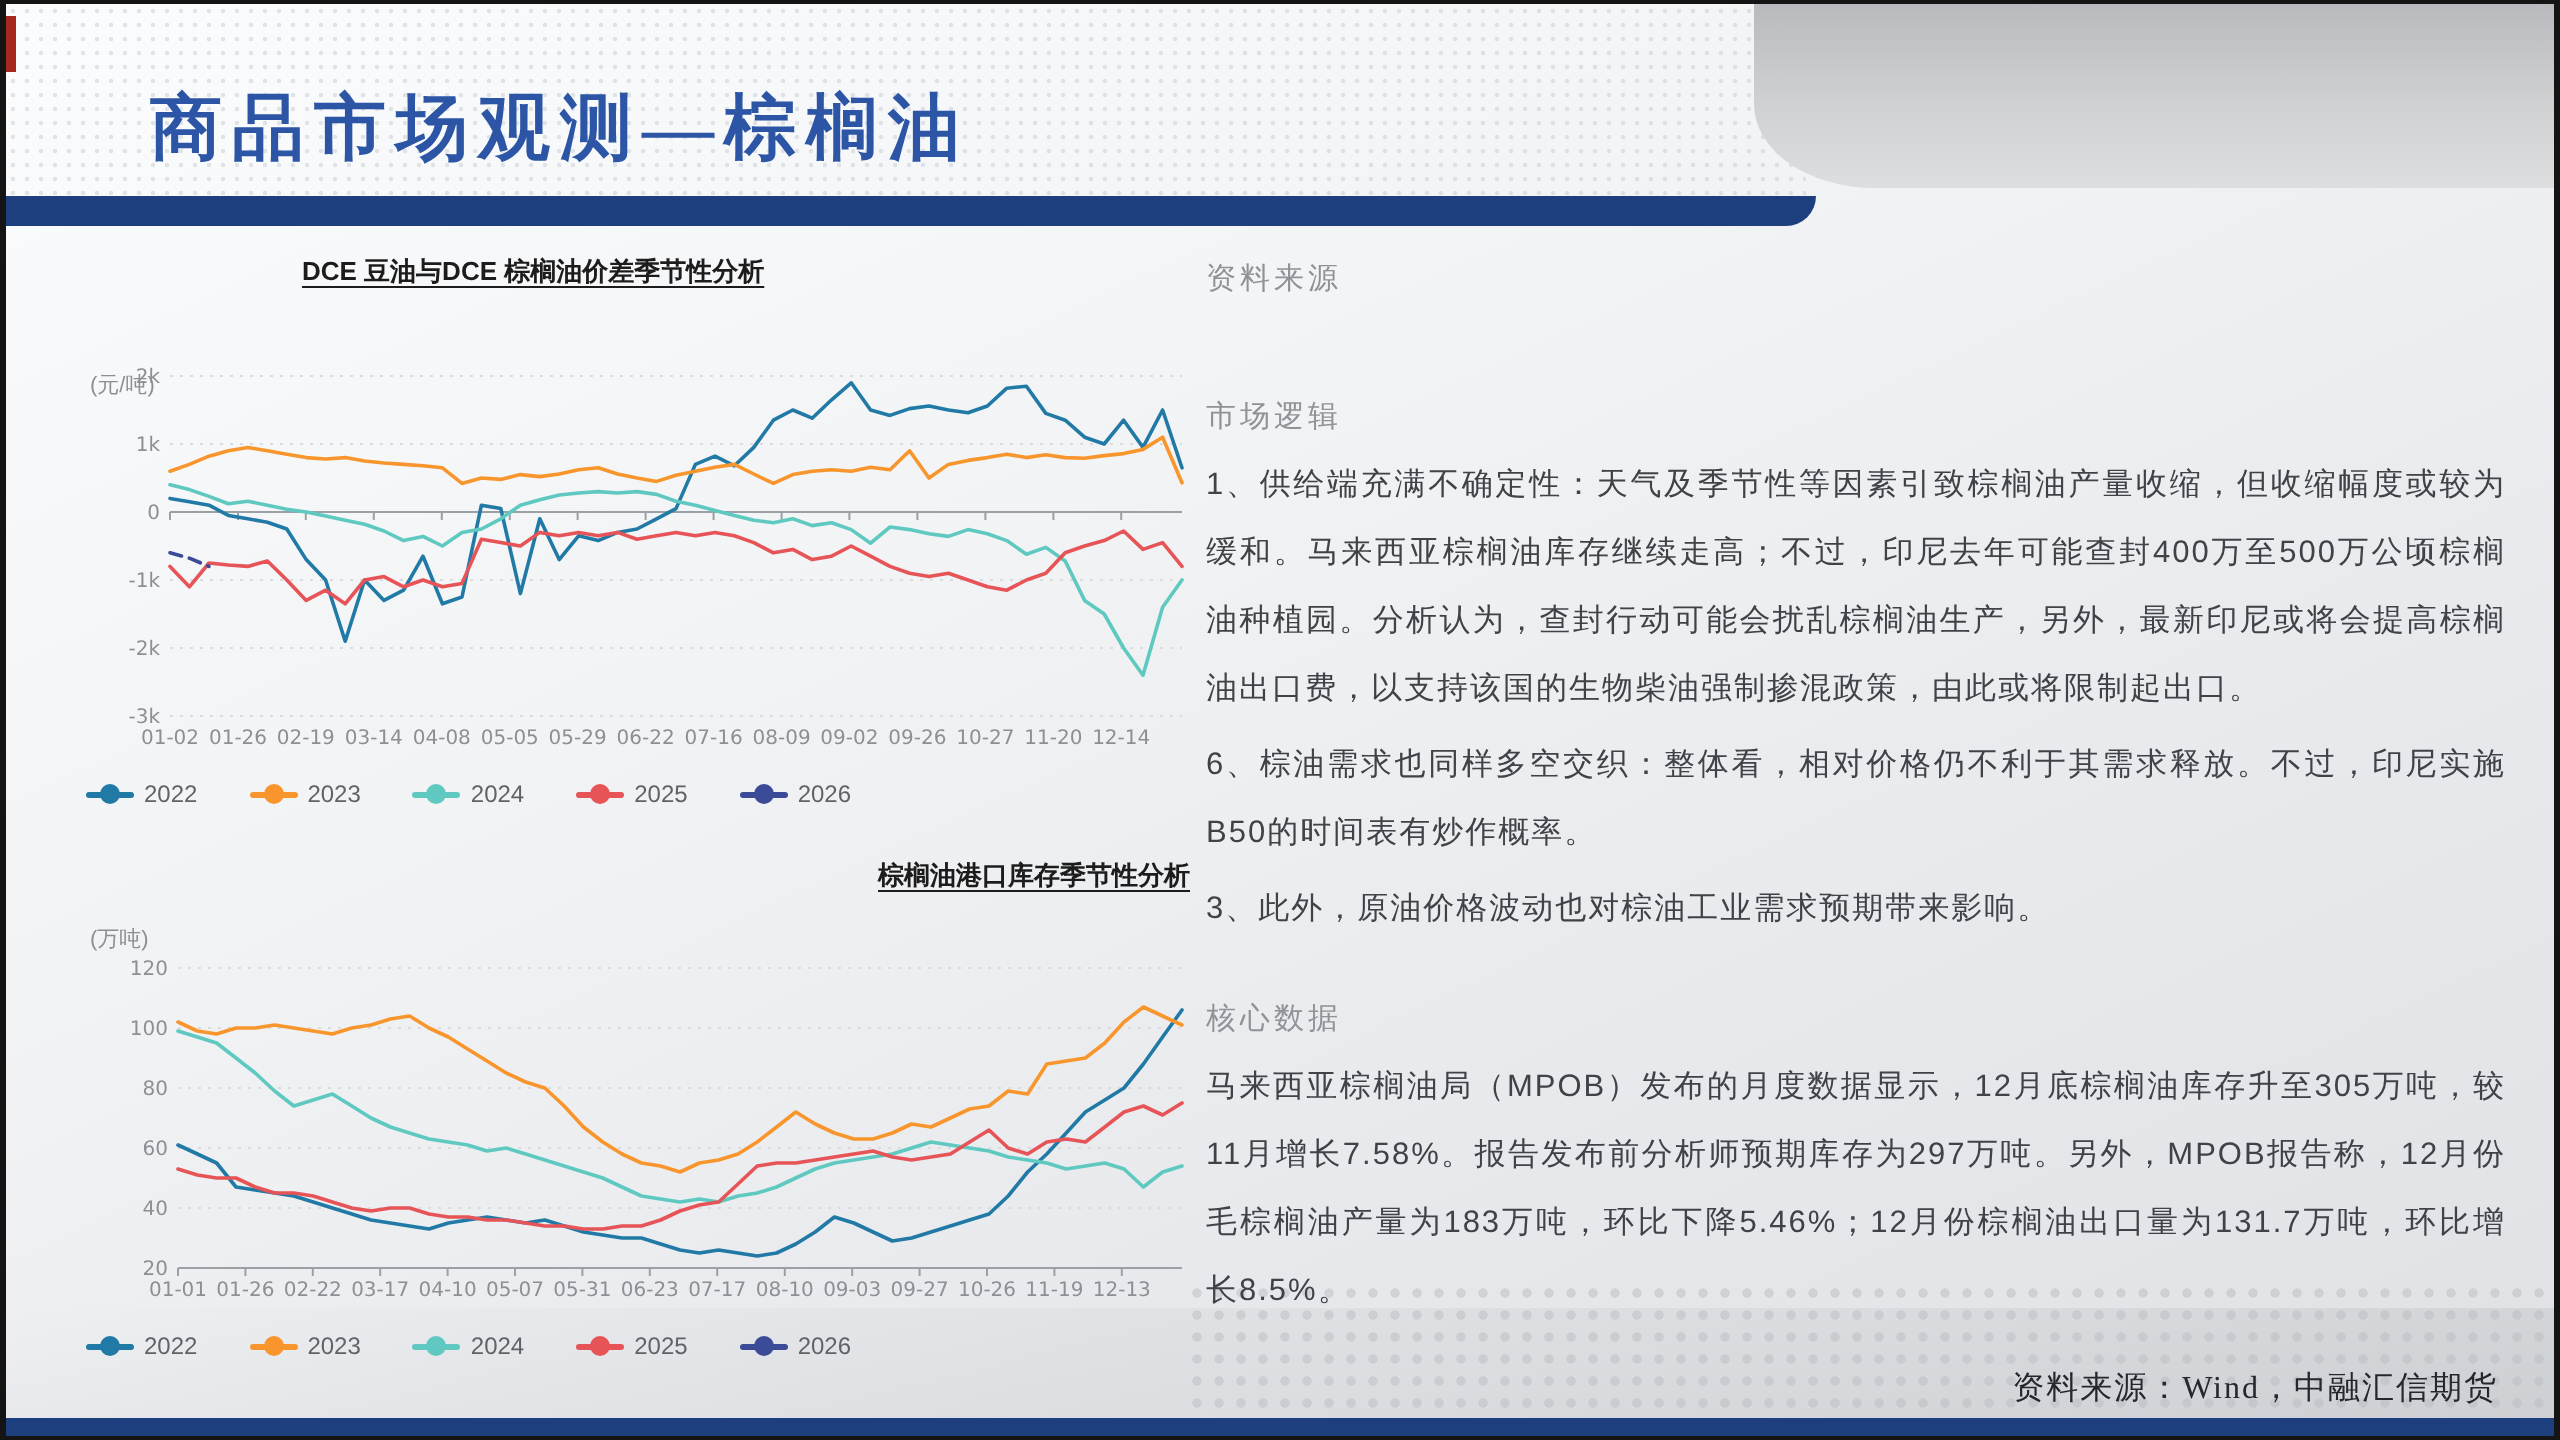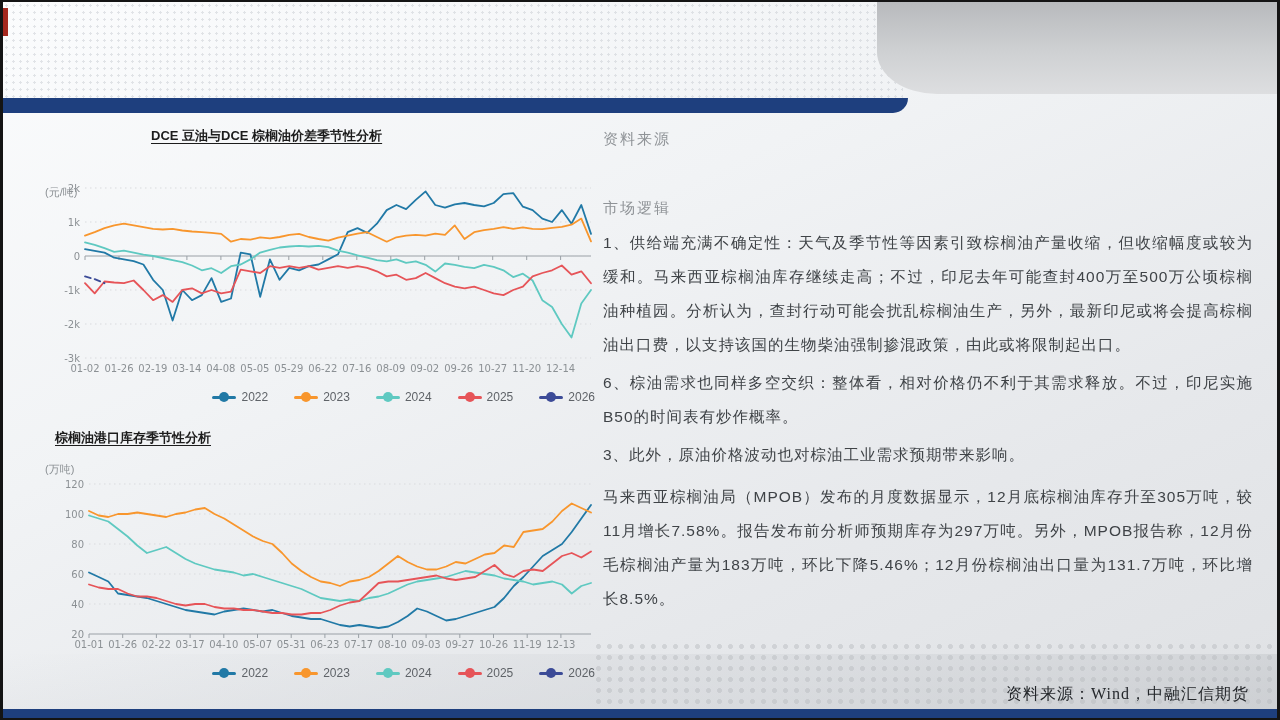--- a/index.html
+++ b/index.html
@@ -29,28 +29,28 @@
   .bottom-wave{position:absolute;left:0;bottom:9px;width:100%;height:55px;
     background:linear-gradient(170deg,rgba(255,255,255,0) 0%,rgba(205,208,212,.45) 60%,rgba(190,193,197,.55) 100%);}
   .bottom-bar{position:absolute;left:0;bottom:0;width:100%;height:9px;background:#1e3f7e;}
   
   .chart-block{position:absolute;left:40px;width:552px;}
   .chart1{top:126px;height:286px;}
   .chart2{top:424px;height:286px;}
   .chart-title{font-size:13px;font-weight:bold;color:#1c1c1c;
     text-decoration:underline;text-underline-offset:3px;line-height:1.25;}
   .chart1 .chart-title{position:absolute;left:108px;top:0;width:332px;}
-  .chart2 .chart-title{position:absolute;left:12px;top:4px;width:100%;text-align:left;}
+  .chart2 .chart-title{position:absolute;left:0;top:4px;width:100%;text-align:right;}
   .chart-unit{position:absolute;left:2px;font-size:11px;color:#8b9094;}
   .chart1 .chart-unit{top:57px;}
   .chart2 .chart-unit{top:36px;}
   .chart-svg{position:absolute;left:16px;}
   .chart1 .chart-svg{top:52px;}
   .chart2 .chart-svg{top:50px;}
-  .legend-row{position:absolute;left:0;width:100%;display:flex;justify-content:flex-end;gap:26px;}
+  .legend-row{position:absolute;left:0;width:100%;display:flex;justify-content:flex-start;gap:26px;}
   .chart1 .legend-row{top:262px;}
   .chart2 .legend-row{top:240px;}
   .lg{display:flex;align-items:center;font-size:12px;color:#5f6368;gap:5px;}
   .lgmark{position:relative;width:24px;height:10px;}
   .lgmark .bar{position:absolute;left:0;top:4px;width:24px;height:2.5px;border-radius:2px;}
   .lgmark .dot{position:absolute;left:7px;top:0;width:10px;height:10px;border-radius:50%;}
   .tick{font-size:10px;fill:#8b9094;font-family:"DejaVu Sans",sans-serif;}
   
   .right-panel{position:absolute;left:600px;top:128px;width:650px;}
   .sec-heading{font-size:15px;font-weight:normal;color:#8f9397;letter-spacing:2px;margin:0;}
@@ -68,20 +68,21 @@
     font-size:16px;color:#24272b;letter-spacing:1px;}
 </style>
 </head>
 <body>
 
 <div class="slide">
 
   <div class="header-dots"></div>
   <div class="gray-corner"></div>
   <div class="red-accent"></div>
+  <div class="page-title">商品市场观测—棕榈油</div>
   <div class="navy-bar"></div>
 
   <div class="bottom-wave"></div>
   <div class="halftone"></div>
 
   <div class="chart-block chart1">
     <div class="chart-title">DCE 豆油与DCE 棕榈油价差季节性分析</div>
     <div class="chart-unit">(元/吨)</div>
     <div class="chart-svg"><svg width="545" height="196" viewBox="0 0 545 196">
           <line x1="26" y1="8.0" x2="532" y2="8.0" stroke="#d9dbde" stroke-width="1" stroke-dasharray="1.5 3.5"></line>
@@ -262,18 +263,19 @@
   </div>
 
   <div class="right-panel">
     <h3 class="sec-heading">资料来源</h3>
 
     <h3 class="sec-heading h-logic">市场逻辑</h3>
     <p class="p-logic1">1、供给端充满不确定性：天气及季节性等因素引致棕榈油产量收缩，但收缩幅度或较为缓和。马来西亚棕榈油库存继续走高；不过，印尼去年可能查封400万至500万公顷棕榈油种植园。分析认为，查封行动可能会扰乱棕榈油生产，另外，最新印尼或将会提高棕榈油出口费，以支持该国的生物柴油强制掺混政策，由此或将限制起出口。</p>
     <p class="p-logic2">6、棕油需求也同样多空交织：整体看，相对价格仍不利于其需求释放。不过，印尼实施B50的时间表有炒作概率。</p>
     <p class="p-logic3">3、此外，原油价格波动也对棕油工业需求预期带来影响。</p>
 
+    <h3 class="sec-heading h-core">核心数据</h3>
     <p class="p-core">马来西亚棕榈油局（MPOB）发布的月度数据显示，12月底棕榈油库存升至305万吨，较11月增长7.58%。报告发布前分析师预期库存为297万吨。另外，MPOB报告称，12月份毛棕榈油产量为183万吨，环比下降5.46%；12月份棕榈油出口量为131.7万吨，环比增长8.5%。</p>
   </div>
 
   <div class="footer-source">资料来源：Wind，中融汇信期货</div>
   <div class="bottom-bar"></div>
 </div>
 
 </body></html>

